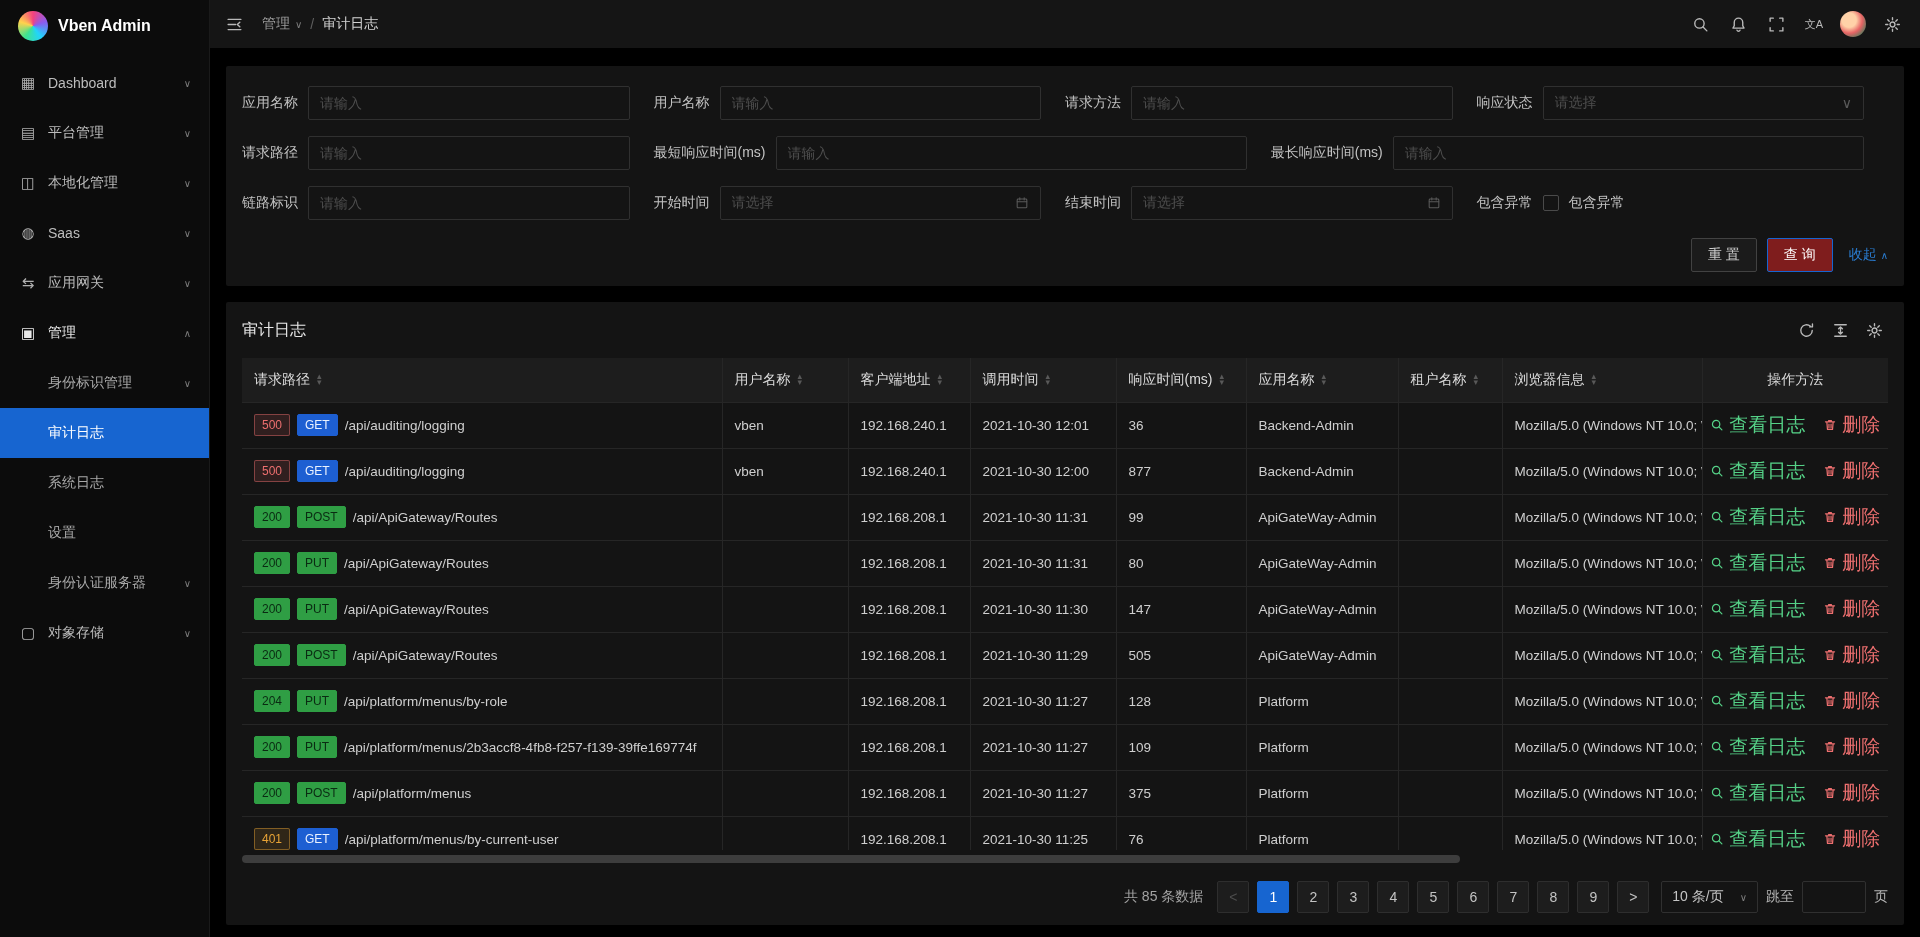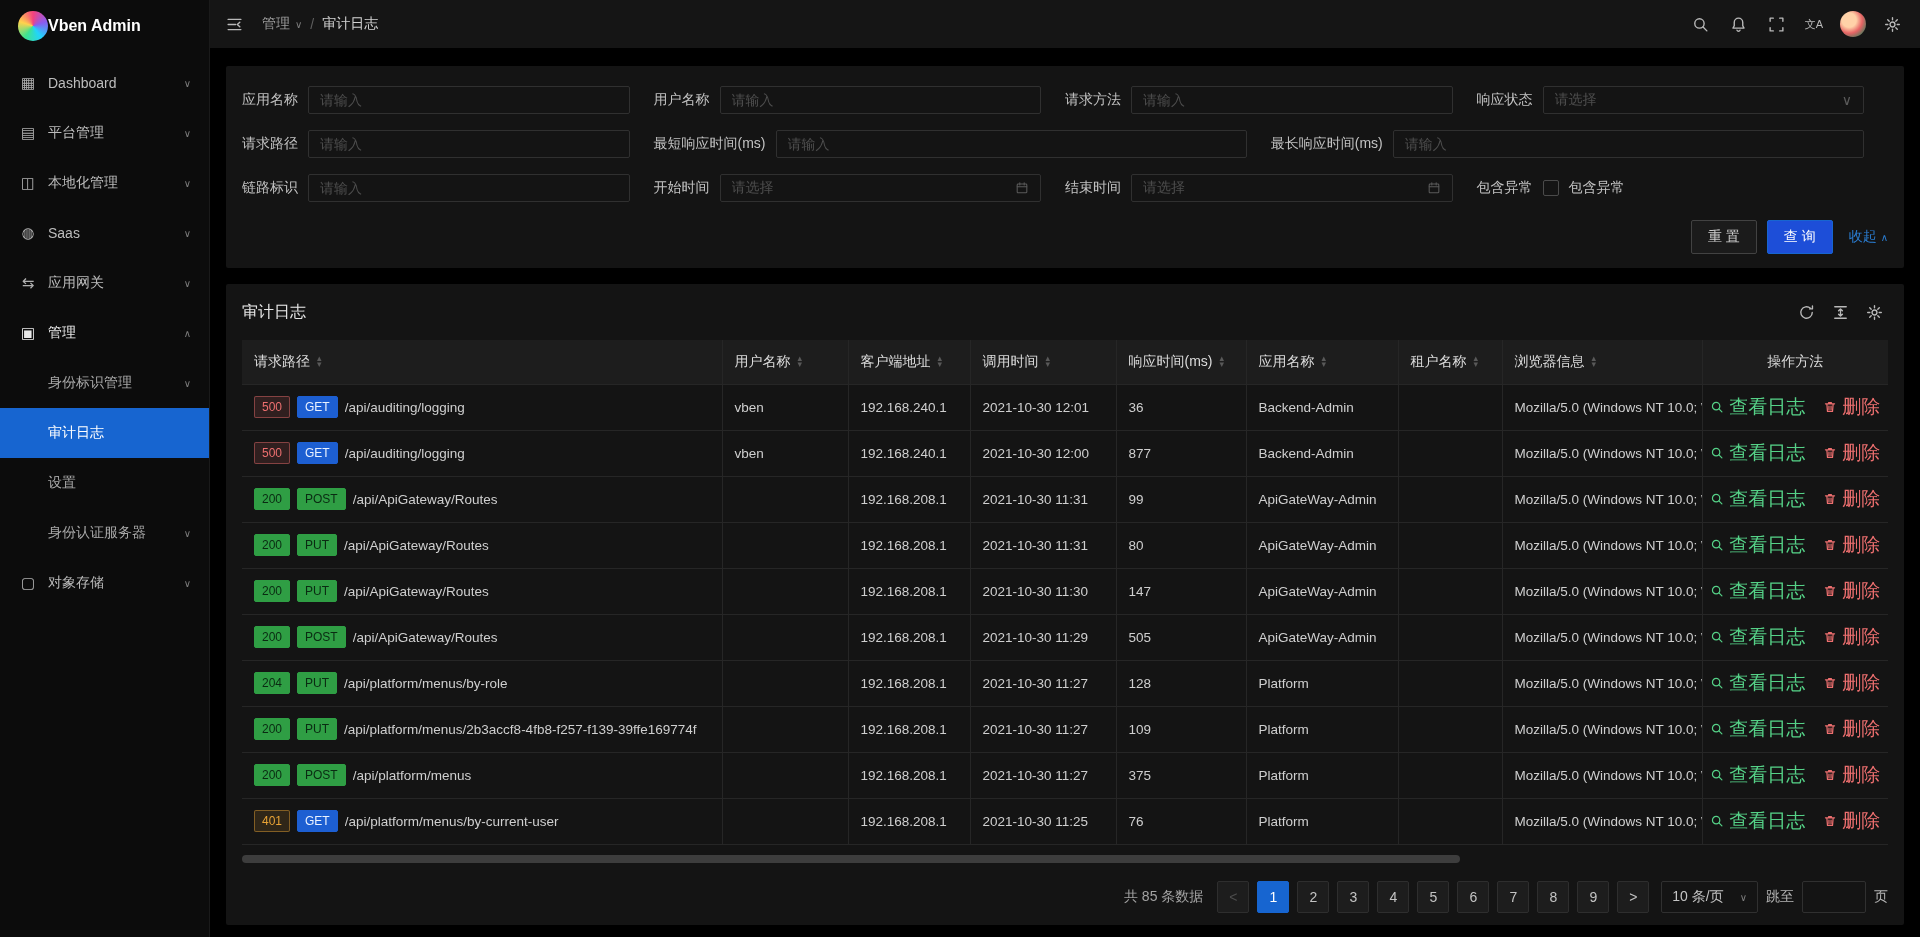--- a/index.html
+++ b/index.html
@@ -2,21 +2,21 @@
 <html><head>
 <meta charset="utf-8">
 <style>
   *{margin:0;padding:0;box-sizing:border-box}
   html,body{width:1920px;height:937px;overflow:hidden;background:#000;color:#c9c9c9;
     font-family:"Liberation Sans","DejaVu Sans",sans-serif;font-size:14px}
   .layout{display:flex;height:100%}
 
   
   .sidebar{width:210px;background:#0c0c0c;flex-shrink:0;display:flex;flex-direction:column;border-right:1px solid #1a1a1a}
-  .logo{height:52px;display:flex;align-items:center;gap:0;padding:0 18px;cursor:pointer}
+  .logo{height:52px;display:flex;align-items:center;gap:10px;padding:0 18px;cursor:pointer}
   .logo-mark{width:30px;height:30px;border-radius:50%;
     background:conic-gradient(#f5427e,#8a5cf0,#21d4fd,#3ee38f,#ffd24d,#f5427e)}
   .logo-title{color:#fff;font-weight:700;font-size:16px;white-space:nowrap}
   .menu{flex:1;overflow:hidden;padding-top:6px}
   .menu-item{height:50px;display:flex;align-items:center;padding:0 18px;color:#bdbdbd;cursor:pointer;gap:10px}
   .menu-item .glyph{width:20px;font-size:15px;text-align:center;color:#b0b0b0}
   .menu-item .lbl{flex:1;white-space:nowrap}
   .chev{font-size:10px;color:#7d7d7d}
   .menu-item.expanded .lbl,.menu-item.expanded .glyph{color:#e8e8e8}
   .submenu-item{height:50px;display:flex;align-items:center;padding:0 18px 0 48px;color:#a8a8a8;cursor:pointer;gap:10px}
@@ -40,33 +40,33 @@
 
   
   .content{flex:1;padding:18px 16px 12px;display:flex;flex-direction:column;gap:16px;overflow:hidden;background:#000}
   .panel{background:#141414;border-radius:2px}
 
   
   .filter-panel{padding:20px 16px 14px;flex-shrink:0}
   .filter-grid{display:grid;grid-template-columns:repeat(8,1fr);row-gap:16px}
   .field{display:flex;align-items:center;gap:10px;padding-right:24px}
   .flabel{white-space:nowrap;color:#c2c2c2}
-  .control{flex:1;height:28px;background:#141414;border:1px solid #303030;border-radius:2px;
+  .control{flex:1;height:34px;background:#141414;border:1px solid #303030;border-radius:2px;
     display:flex;align-items:center;padding:0 11px;gap:8px;cursor:text;min-width:0}
   .control input{flex:1;background:transparent;border:none;outline:none;color:#d0d0d0;font:inherit;min-width:0}
   .control input::placeholder{color:#4d4d4d}
   .control .ph{flex:1;color:#4d4d4d;white-space:nowrap;overflow:hidden}
   .control .suffix{color:#5a5a5a;display:flex;align-items:center}
   .control .suffix svg{width:14px;height:14px;stroke:#5a5a5a;fill:none;stroke-width:1.2;stroke-linecap:round}
   .checkbox{width:16px;height:16px;border:1px solid #4a4a4a;border-radius:2px;background:transparent;cursor:pointer;flex-shrink:0}
   .cb-label{color:#c2c2c2;white-space:nowrap}
   .filter-actions{display:flex;justify-content:flex-end;align-items:center;gap:10px;margin-top:18px}
   .btn{height:34px;padding:0 16px;border-radius:2px;font:inherit;cursor:pointer;
     background:#1b1b1b;border:1px solid #424242;color:#cfcfcf}
-  .btn.primary{background:#1d4ed8;border:1px solid #1765d0;color:#fff}
+  .btn.primary{background:#7f1d1d;border:1px solid #1765d0;color:#fff}
   .collapse-link{display:flex;align-items:center;gap:4px;color:#2a7dd2;cursor:pointer;margin-left:6px}
   .collapse-link .chev{color:#2a7dd2}
 
   
   .table-panel{flex:1;display:flex;flex-direction:column;padding:14px 16px 12px;min-height:0}
   .panel-head{display:flex;align-items:center;margin-bottom:14px;flex-shrink:0}
   .panel-title{font-size:16px;color:#e6e6e6}
   .toolbar{margin-left:auto;display:flex;gap:6px;color:#ababab}
   .toolbar .icon-btn{width:28px;height:28px}
 
@@ -150,20 +150,23 @@
           <span class="glyph">▣</span>
           <span class="lbl">管理</span>
           <span class="chev">∧</span>
         </div>
         <div class="submenu-item">
           <span class="lbl">身份标识管理</span>
           <span class="chev">∨</span>
         </div>
         <div class="submenu-item active">
           <span class="lbl">审计日志</span>
+        </div>
+        <div class="submenu-item">
+          <span class="lbl">系统日志</span>
         </div>
         <div class="submenu-item">
           <span class="lbl">设置</span>
         </div>
         <div class="submenu-item">
           <span class="lbl">身份认证服务器</span>
           <span class="chev">∨</span>
         </div>
         <div class="menu-item">
           <span class="glyph">▢</span>

